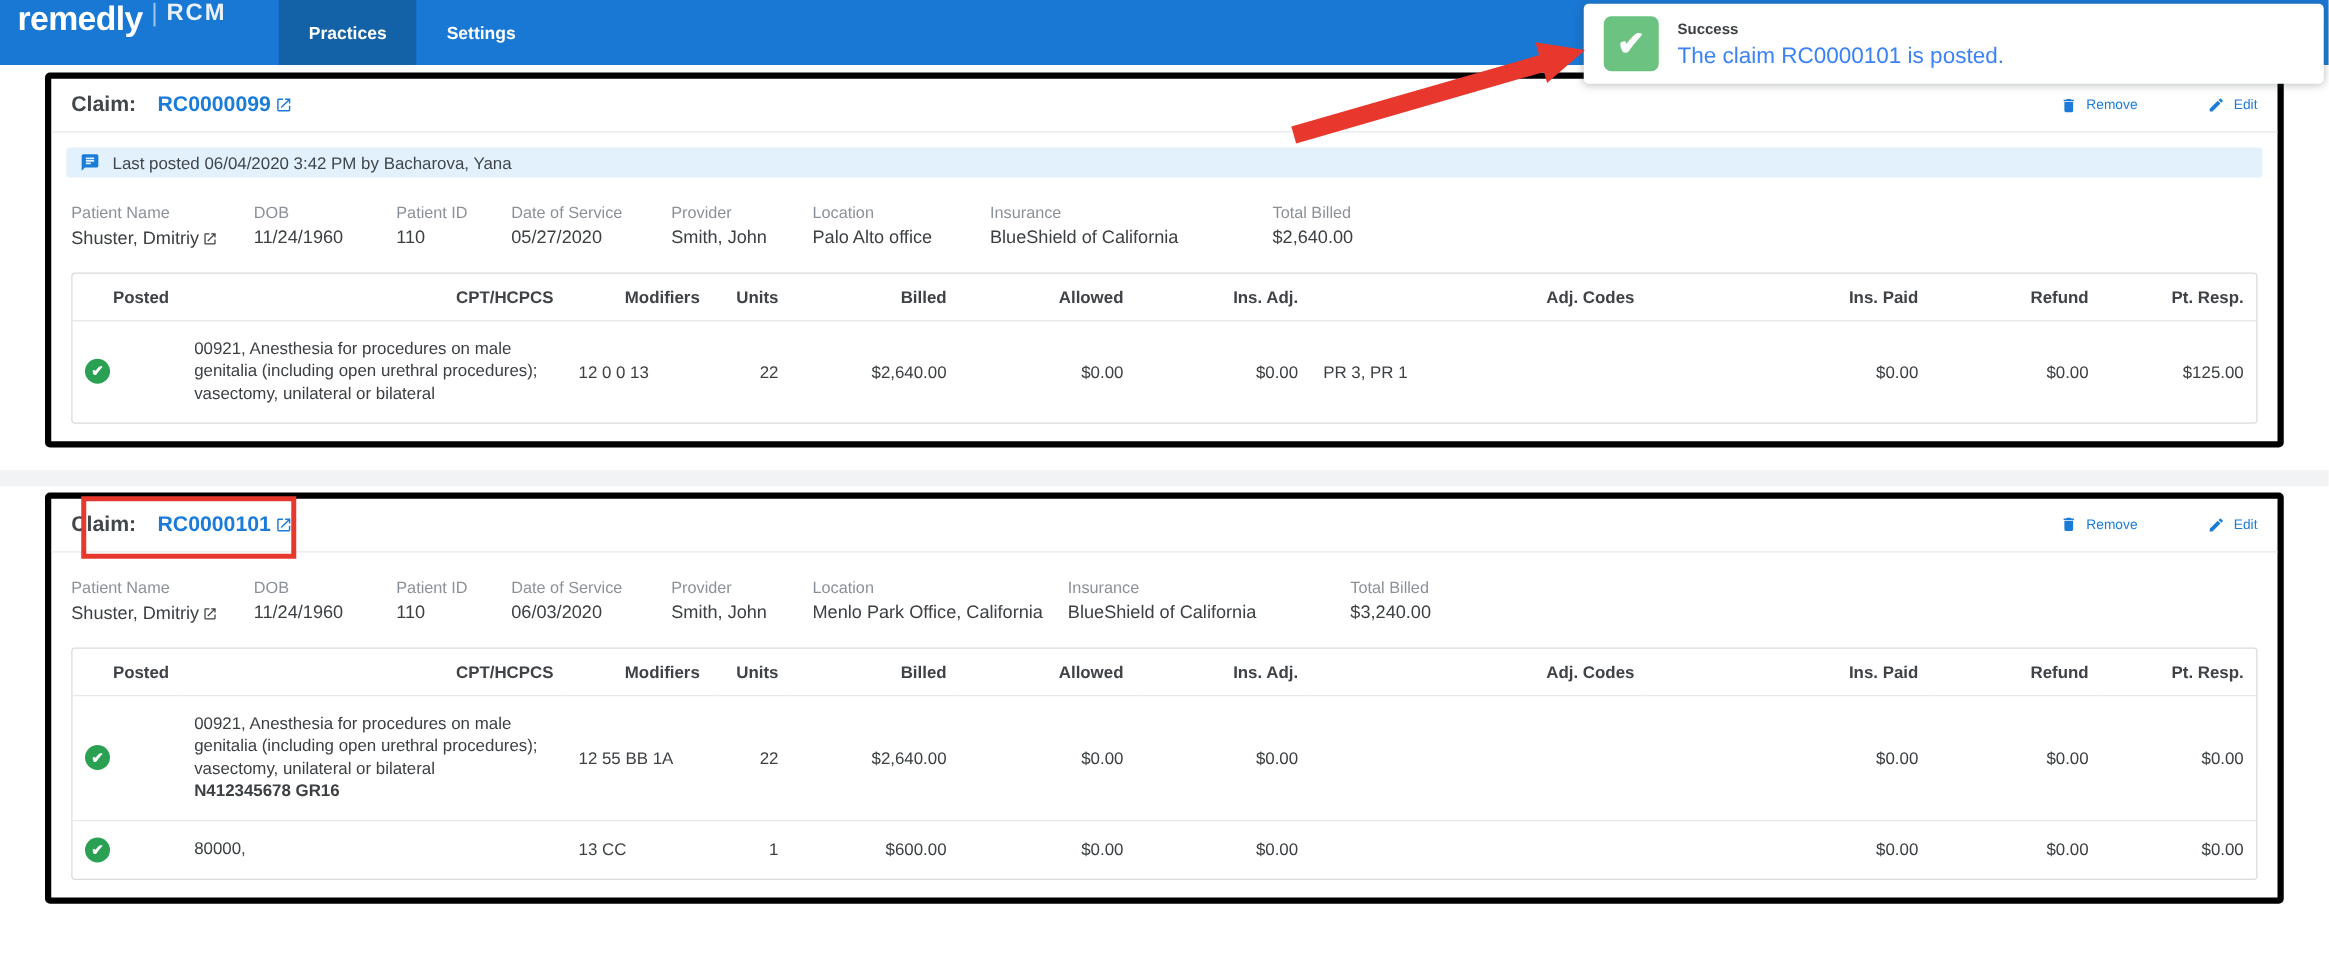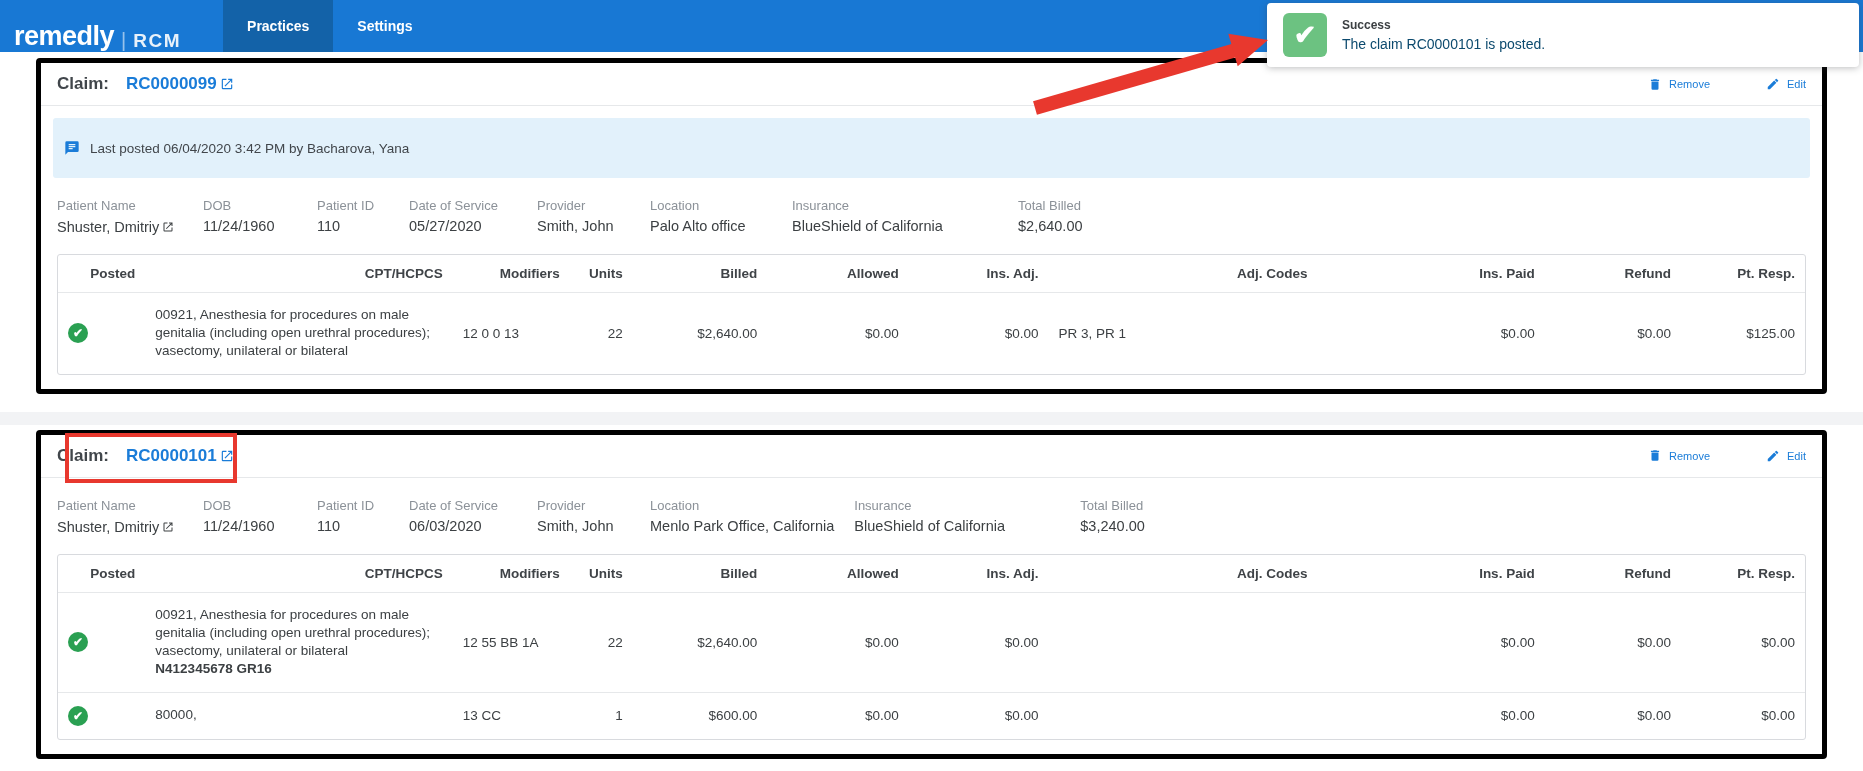--- a/index.html
+++ b/index.html
@@ -5,39 +5,39 @@
   * { box-sizing: border-box; }
   html,body { margin:0; padding:0; }
   body {
     width:1863px; height:771px; overflow:hidden; position:relative;
     background:#ffffff; color:#3c4043;
     font-family:"Liberation Sans", sans-serif;
   }
 
   
   .nav { height:52px; background:#1878d4; display:flex; align-items:stretch; color:#fff; }
-  .brand { display:flex; align-items:flex-end; padding:0 42px 0 14px; }
+  .brand { display:flex; align-items:flex-start; padding:0 42px 0 14px; }
   .brand-name { font-size:27px; font-weight:700; letter-spacing:-0.5px; }
   .brand-divider { margin:0 7px; font-size:20px; opacity:.55; font-weight:400; }
   .brand-suffix { font-size:19px; font-weight:700; opacity:.9; letter-spacing:1.5px; }
   .tab { display:flex; align-items:center; padding:2px 24px; font-size:14px; font-weight:700; cursor:pointer; }
   .tab.active { background:#1362a8; }
 
   
   .claim-card { margin:6px 36px 0; border:5px solid #000000; border-radius:4px; background:#fff; }
   .card-head { display:flex; align-items:center; padding:11px 16px; border-bottom:1px solid #e6e8ea; position:relative; }
   .claim-label { font-size:17px; font-weight:700; color:#41464b; }
   .claim-link { display:inline-flex; align-items:center; gap:3px; margin-left:17px;
                 color:#1a7cd8; font-size:17px; font-weight:700; text-decoration:none; cursor:pointer; }
   .head-actions { margin-left:auto; display:flex; align-items:center; gap:56px; }
   .action { display:inline-flex; align-items:center; gap:7px; color:#1a7cd8; font-size:11px;
             background:none; border:none; cursor:pointer; font-family:inherit; padding:0; }
 
   .banner { margin:12px 12px 0; background:#e2f1fb; border-radius:3px; display:flex; align-items:center;
-            gap:10px; padding:22px 11px; font-size:13.5px; color:#41464b; }
+            gap:10px; padding:4px 11px; font-size:13.5px; color:#41464b; }
 
   .info-row { display:flex; padding:20px 16px 6px; }
   .field { padding-right:20px; }
   .f0{min-width:146px} .f1{min-width:114px} .f2{min-width:92px} .f3{min-width:128px}
   .f4{min-width:113px} .f5{min-width:142px} .f6{min-width:226px}
   .field .label { font-size:13px; color:#8b9198; margin-bottom:5px; }
   .field .value { font-size:14.5px; color:#3c4043; }
   .value-link { color:#1a7cd8; display:inline-flex; align-items:center; gap:3px; text-decoration:none; cursor:pointer; }
 
   .table-wrap { margin:12px 16px 14px; border:1px solid #d8dade; border-radius:3px; overflow:hidden; background:#fff; }
@@ -55,21 +55,21 @@
   .section-sep { height:13px; background:#f2f3f5; margin-top:18px; }
   .claim-card.second { margin-top:5px; }
 
   
   .toast { position:absolute; top:3px; right:4px; width:592px; height:64px; background:#fff; border-radius:4px;
            box-shadow:0 1px 7px rgba(60,64,67,.35); display:flex; align-items:center; gap:15px;
            padding:0 16px; z-index:30; }
   .toast-icon { width:44px; height:44px; border-radius:6px; background:#6cc281; color:#fff; flex:0 0 44px;
                 display:flex; align-items:center; justify-content:center; font-size:27px; font-weight:700; }
   .toast-title { font-size:12px; font-weight:700; color:#3c4043; margin-bottom:4px; }
-  .toast-msg { font-size:14px; color:#0c4a6e; }
+  .toast-msg { font-size:18px; color:#3b82f6; }
 
   
   .annotation-arrow { position:absolute; left:0; top:0; width:1863px; height:771px; pointer-events:none; z-index:40; }
   .red-annotation { position:absolute; left:24px; top:-2px; width:172px; height:50px;
                     border:4px solid #e8382e; z-index:20; pointer-events:none; }
 </style>
 </head>
 <body>
 
 <header class="nav">

